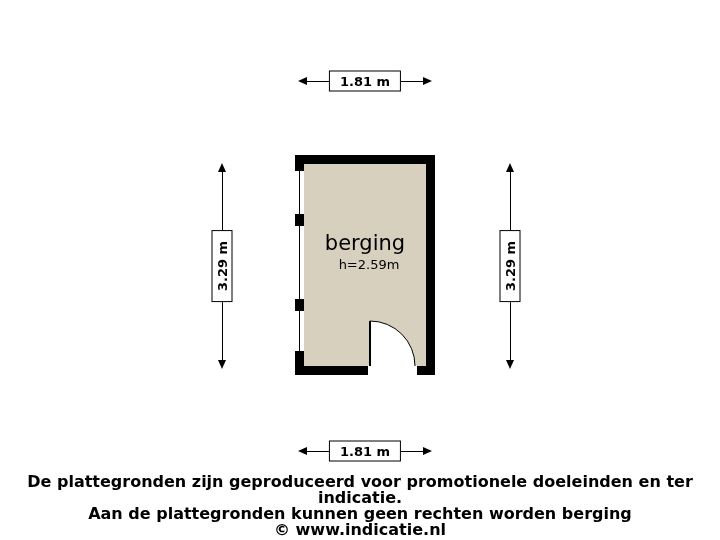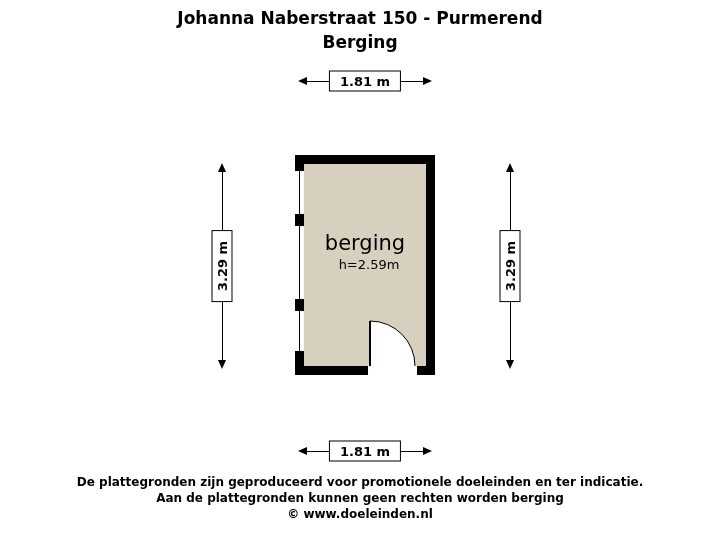--- a/index.html
+++ b/index.html
@@ -39,31 +39,27 @@
              font-size:13px;font-weight:bold;white-space:nowrap;}
   .dim-label-v{position:absolute;left:50%;top:50%;transform:translate(-50%,-50%) rotate(-90deg);
              background:#fff;border:1px solid #000;padding:2px 10px;
              font-size:13px;font-weight:bold;white-space:nowrap;}
   .dim-top{left:298px;top:70px;width:134px;height:22px;}
   .dim-bottom{left:298px;top:440px;width:134px;height:22px;}
   .dim-left{left:210px;top:163px;width:24px;height:206px;}
   .dim-right{left:498px;top:163px;width:24px;height:206px;}
   
   .footer{position:absolute;left:0;top:474px;width:720px;text-align:center;
-          font-size:12px;font-weight:bold;line-height:16px;}
+          font-size:16px;font-weight:bold;line-height:16px;}
 </style>
 </head>
 <body>
 
 <div class="page">
 
-  <div class="title">
-    <div>Johanna Naberstraat 150 - Purmerend</div>
-    <div>Berging</div>
-  </div>
 
   <div class="dim dim-top">
     <div class="line-h"></div>
     <div class="arr arr-left"></div>
     <div class="arr arr-right"></div>
     <div class="dim-label">1.81 m</div>
   </div>
 
   <div class="dim dim-left">
     <div class="line-v"></div>
@@ -108,16 +104,16 @@
   <div class="dim dim-bottom">
     <div class="line-h"></div>
     <div class="arr arr-left"></div>
     <div class="arr arr-right"></div>
     <div class="dim-label">1.81 m</div>
   </div>
 
   <div class="footer">
     <div>De plattegronden zijn geproduceerd voor promotionele doeleinden en ter indicatie.</div>
     <div>Aan de plattegronden kunnen geen rechten worden berging</div>
-    <div>© www.doeleinden.nl</div>
+    <div>© www.indicatie.nl</div>
   </div>
 
 </div>
 
 </body></html>

